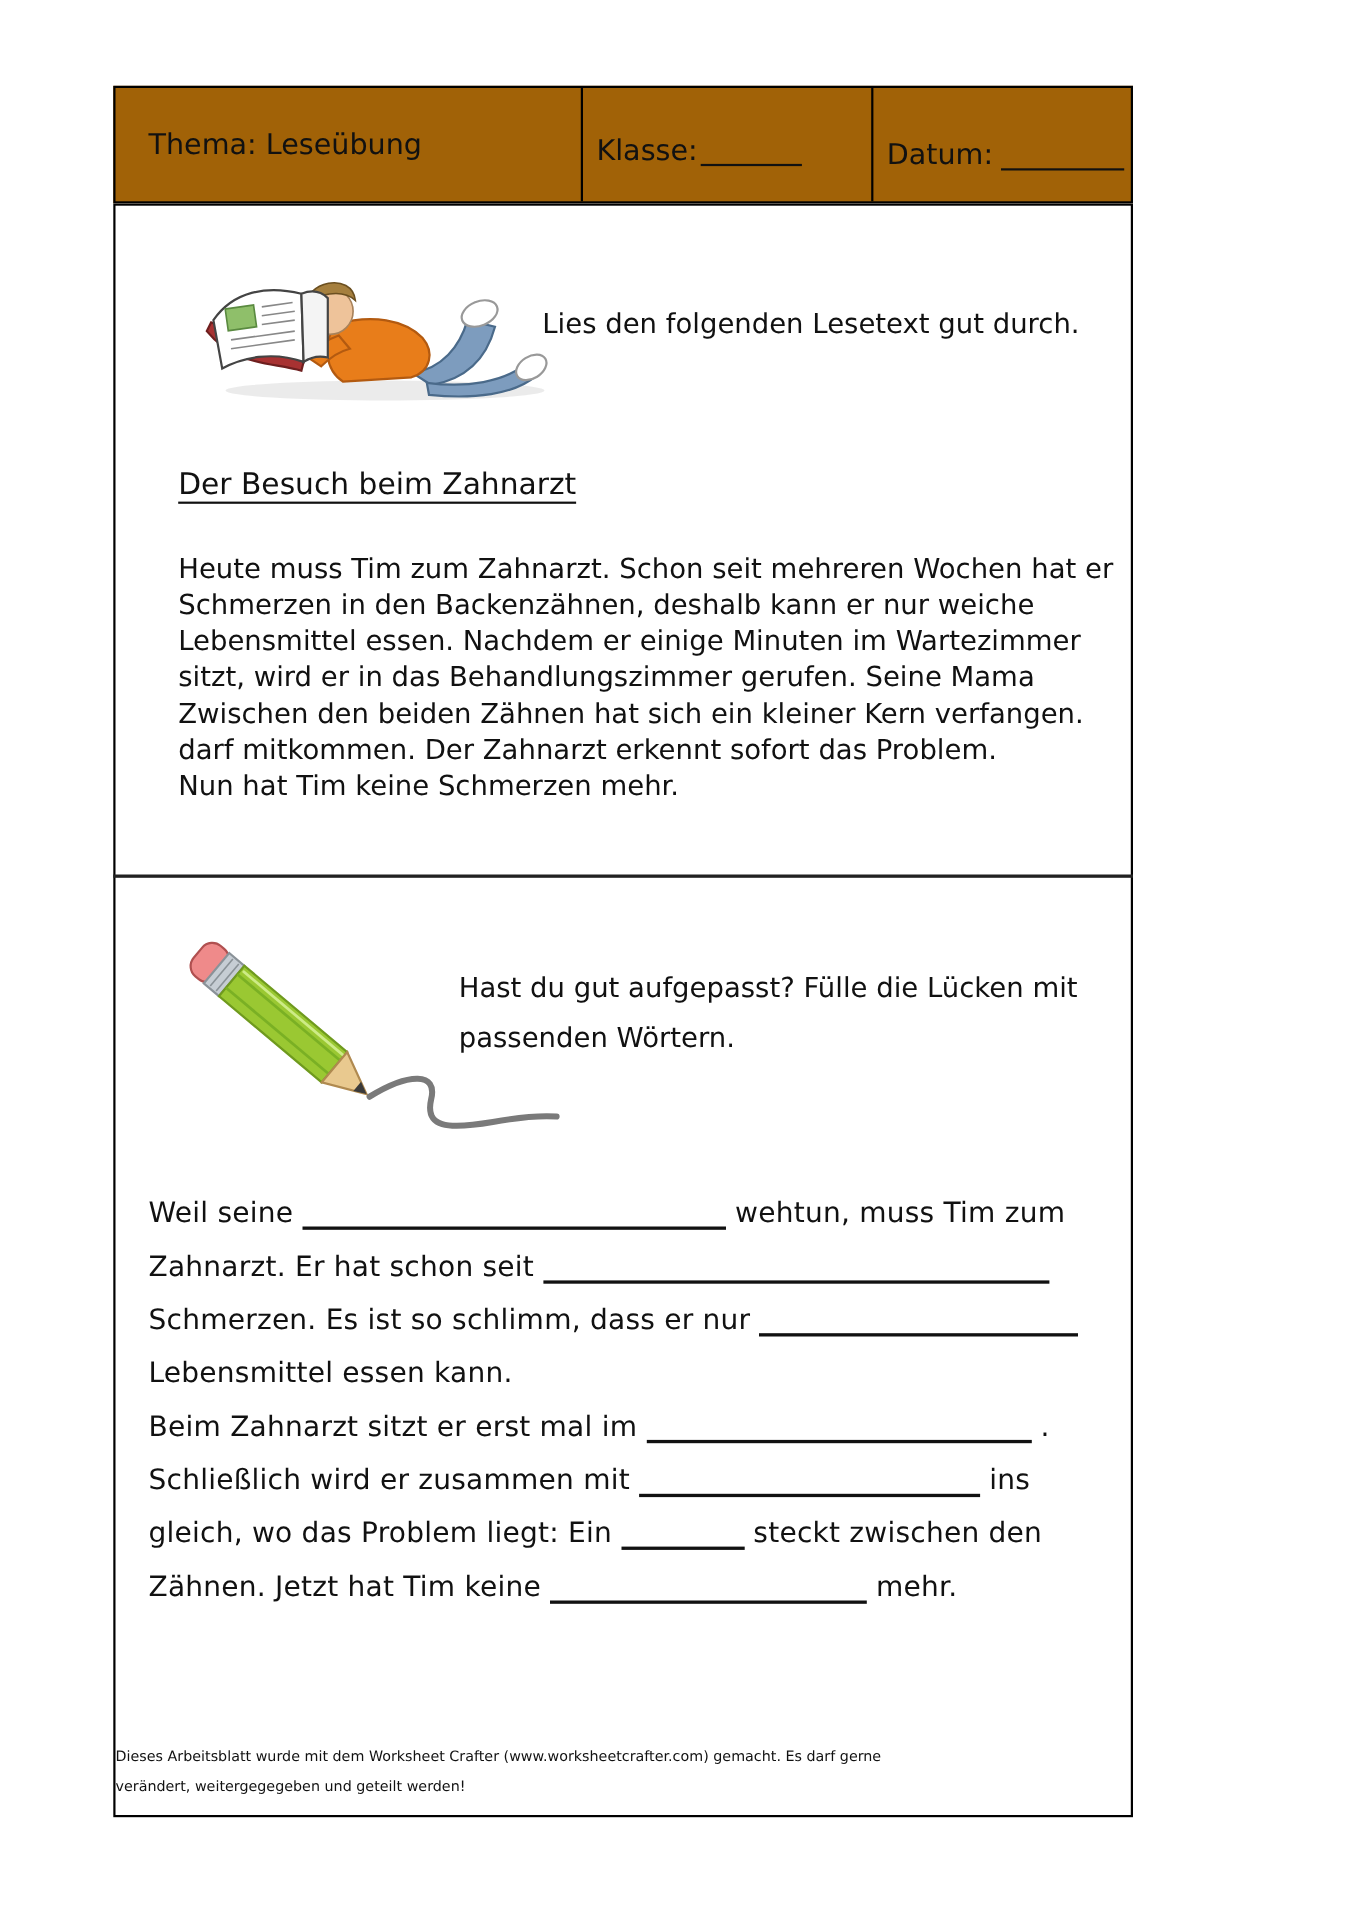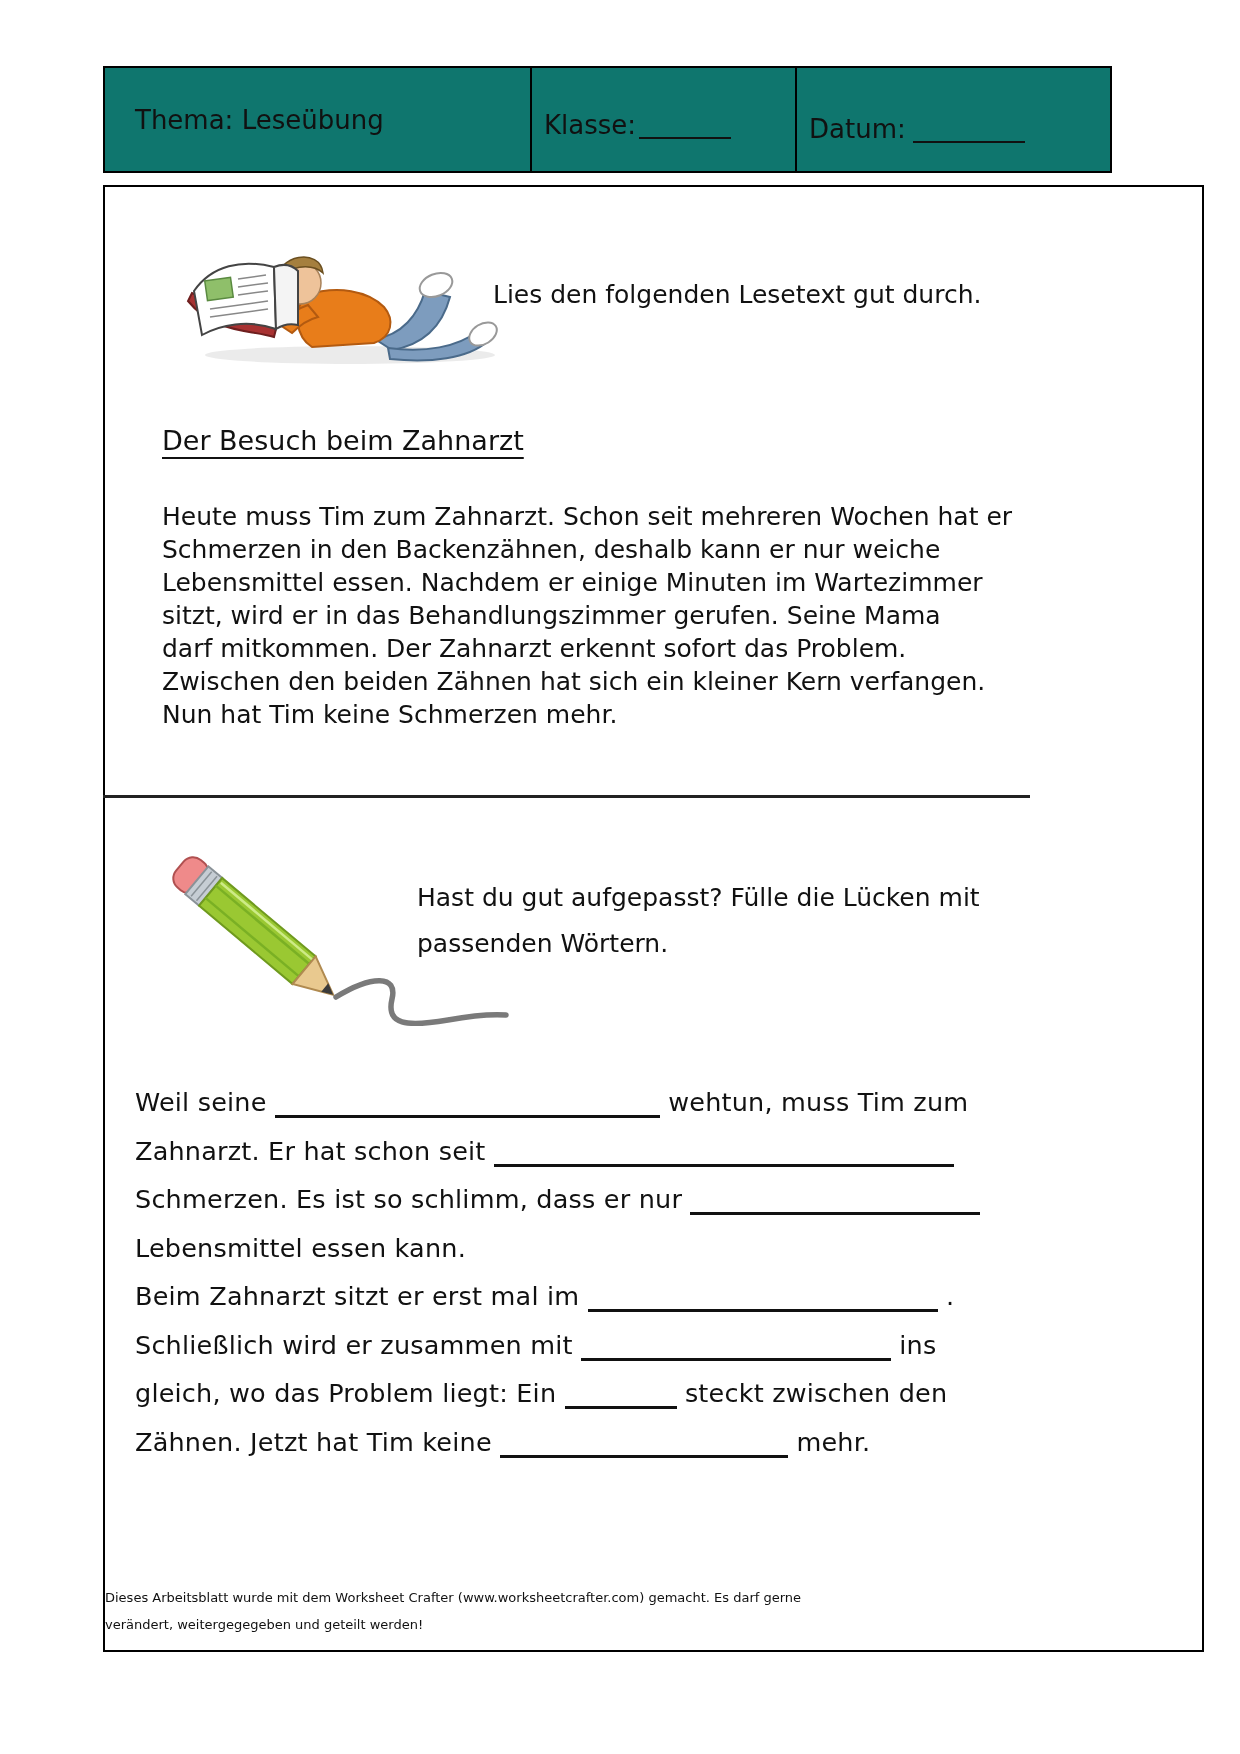--- a/index.html
+++ b/index.html
@@ -1,31 +1,31 @@
 <!DOCTYPE html>
 <html><head>
 <meta charset="utf-8">
 <style>
   html,body{margin:0;padding:0;background:#fff;}
   .page{position:relative;width:1240px;height:1754px;background:#ffffff;overflow:hidden;
         font-family:"DejaVu Sans","Liberation Sans",sans-serif;color:#111;}
 
   
-  .header-table{position:absolute;left:103px;top:66px;width:1009px;height:107px;
-                border:2px solid #000;box-sizing:border-box;display:flex;background:#0f766e;}
+  .header-table{position:absolute;left:103px;top:78px;width:927px;height:107px;
+                border:2px solid #000;box-sizing:border-box;display:flex;background:#a16207;}
   .hcell{box-sizing:border-box;display:flex;align-items:center;font-size:26px;}
   .hcell-thema{width:427px;border-right:2px solid #000;padding-left:30px;}
   .hcell-klasse{width:265px;border-right:2px solid #000;padding-left:12px;padding-top:10px;}
   .hcell-datum{width:235px;padding-left:12px;padding-top:18px;}
   .hblank{display:inline-block;height:26px;border-bottom:2.5px solid #111;vertical-align:-7px;}
   .hblank-klasse{width:92px;margin-left:3px;}
   .hblank-datum{width:112px;margin-left:7px;}
 
   
-  .main-box{position:absolute;left:103px;top:185px;width:1101px;height:1467px;
+  .main-box{position:absolute;left:103px;top:185px;width:927px;height:1467px;
             border:2px solid #000;box-sizing:border-box;background:#fff;}
   .divider{position:absolute;left:-2px;top:608px;width:927px;height:3px;background:#222;}
 
   .boy-illustration{position:absolute;left:75px;top:48px;width:322px;height:134px;}
   .instr1{position:absolute;left:388px;top:93px;font-size:25px;white-space:nowrap;}
 
   .reading-title{position:absolute;left:57px;top:238px;font-size:27px;
                  text-decoration:underline;text-underline-offset:7px;text-decoration-thickness:2px;}
   .reading-text{position:absolute;left:57px;top:313px;font-size:25px;line-height:33px;white-space:nowrap;}
 
@@ -89,22 +89,22 @@
 
     <div class="instr1">Lies den folgenden Lesetext gut durch.</div>
 
     <div class="reading-title">Der Besuch beim Zahnarzt</div>
 
     <div class="reading-text">
         <div class="rline">Heute muss Tim zum Zahnarzt. Schon seit mehreren Wochen hat er</div>
         <div class="rline">Schmerzen in den Backenzähnen, deshalb kann er nur weiche</div>
         <div class="rline">Lebensmittel essen. Nachdem er einige Minuten im Wartezimmer</div>
         <div class="rline">sitzt, wird er in das Behandlungszimmer gerufen. Seine Mama</div>
+        <div class="rline">Zwischen den beiden Zähnen hat sich ein kleiner Kern verfangen.</div>
         <div class="rline">darf mitkommen. Der Zahnarzt erkennt sofort das Problem.</div>
-        <div class="rline">Zwischen den beiden Zähnen hat sich ein kleiner Kern verfangen.</div>
         <div class="rline">Nun hat Tim keine Schmerzen mehr.</div>
       </div>
 
     <div class="divider"></div>
 
     <svg class="pencil-illustration" viewBox="0 0 382 248" xmlns="http://www.w3.org/2000/svg">
       <g transform="translate(40,26) rotate(40)">
         <rect x="2" y="0" width="28" height="36" rx="12" fill="#ef8a8a" stroke="#b05050" stroke-width="2"></rect>
         <rect x="24" y="0" width="18" height="36" fill="#c6cdd4" stroke="#8a9298" stroke-width="2"></rect>
         <line x1="30" y1="2" x2="30" y2="34" stroke="#8a9298" stroke-width="1.5"></line>

